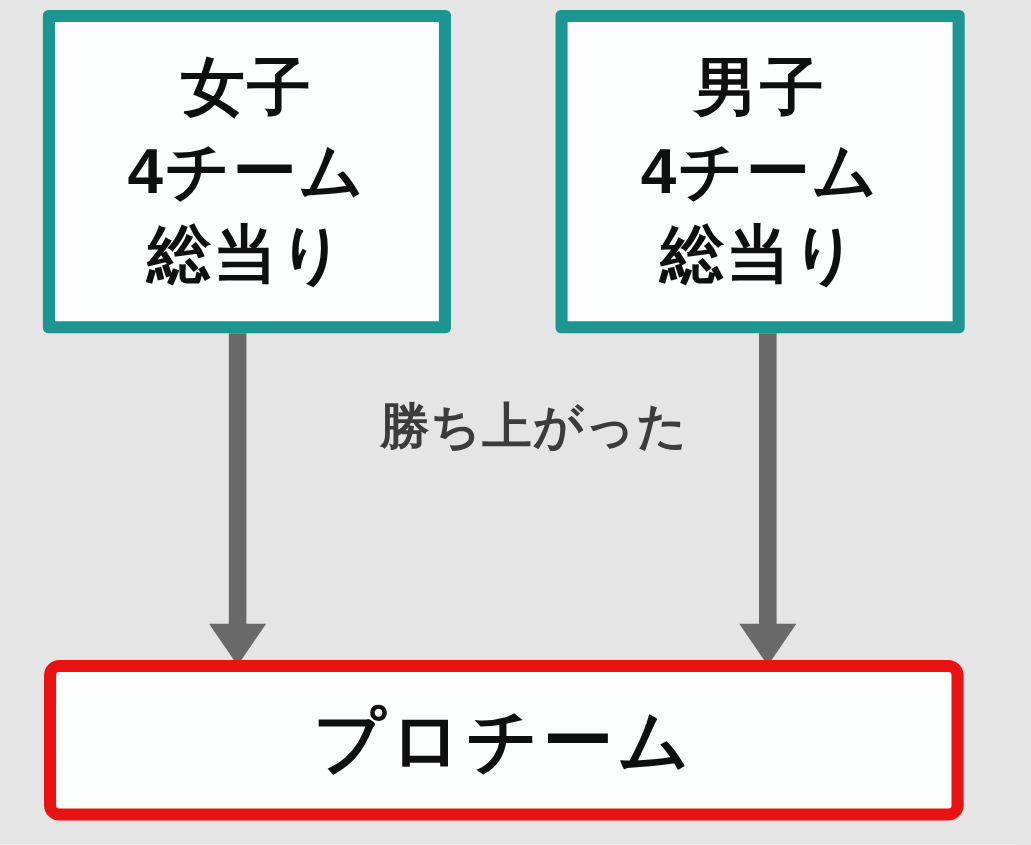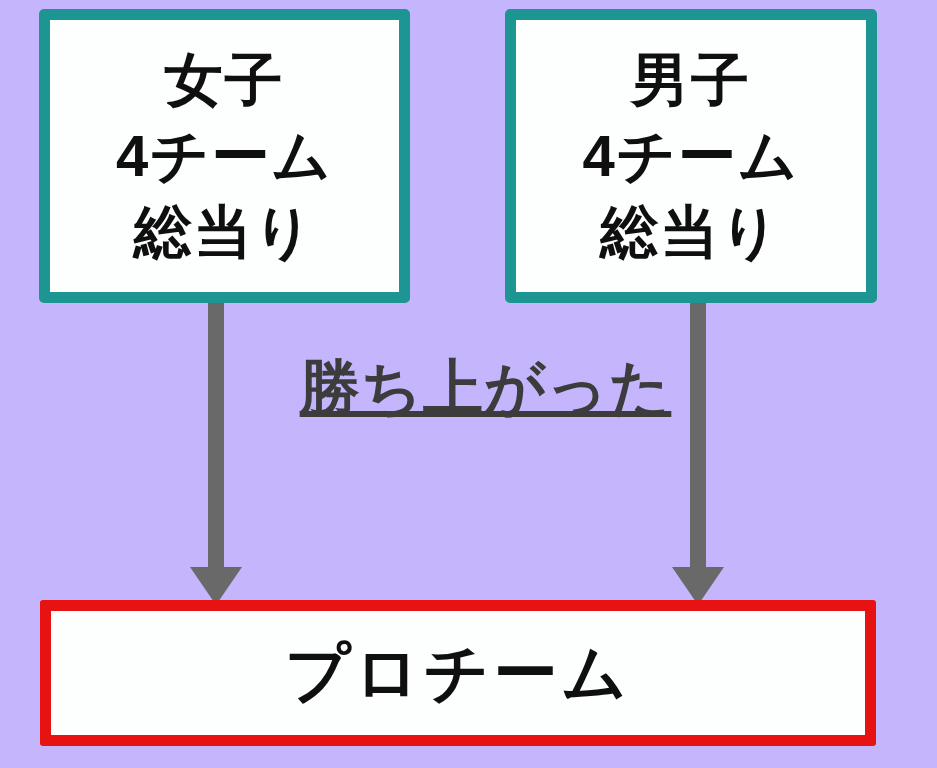--- a/index.html
+++ b/index.html
@@ -5,21 +5,21 @@
   html, body {
     margin: 0;
     padding: 0;
     background: #ffffff;
     font-family: "Liberation Sans", "DejaVu Sans", sans-serif;
   }
   #canvas {
     position: relative;
     width: 937px;
     height: 768px;
-    background: #c4b5fd;
+    background: #e5e5e5;
     overflow: hidden;
   }
   .team-box {
     position: absolute;
     top: 9px;
     height: 294px;
     box-sizing: border-box;
     border: 11px solid #1d9693;
     border-radius: 5px;
     background: #fdfefe;
@@ -66,37 +66,36 @@
     border-top: 38px solid #696969;
   }
   #note {
     position: absolute;
     left: 218px;
     top: 356px;
     width: 535px;
     text-align: center;
   }
   #note .line {
-    font-size: 60px;
+    font-size: 45px;
     line-height: 63px;
     font-weight: bold;
     color: #3c3c3c;
     letter-spacing: 1px;
     white-space: nowrap;
-    text-decoration: underline;
   }
   #pro-box {
     position: absolute;
     left: 40px;
     top: 600px;
     width: 836px;
     height: 146px;
     box-sizing: border-box;
     border: 11px solid #e71212;
-    border-radius: 3px;
+    border-radius: 14px;
     background: #fdfefe;
     display: flex;
     align-items: center;
     justify-content: center;
   }
   #pro-box .label {
     font-size: 64px;
     font-weight: bold;
     color: #0f0f0f;
     letter-spacing: 4px;

